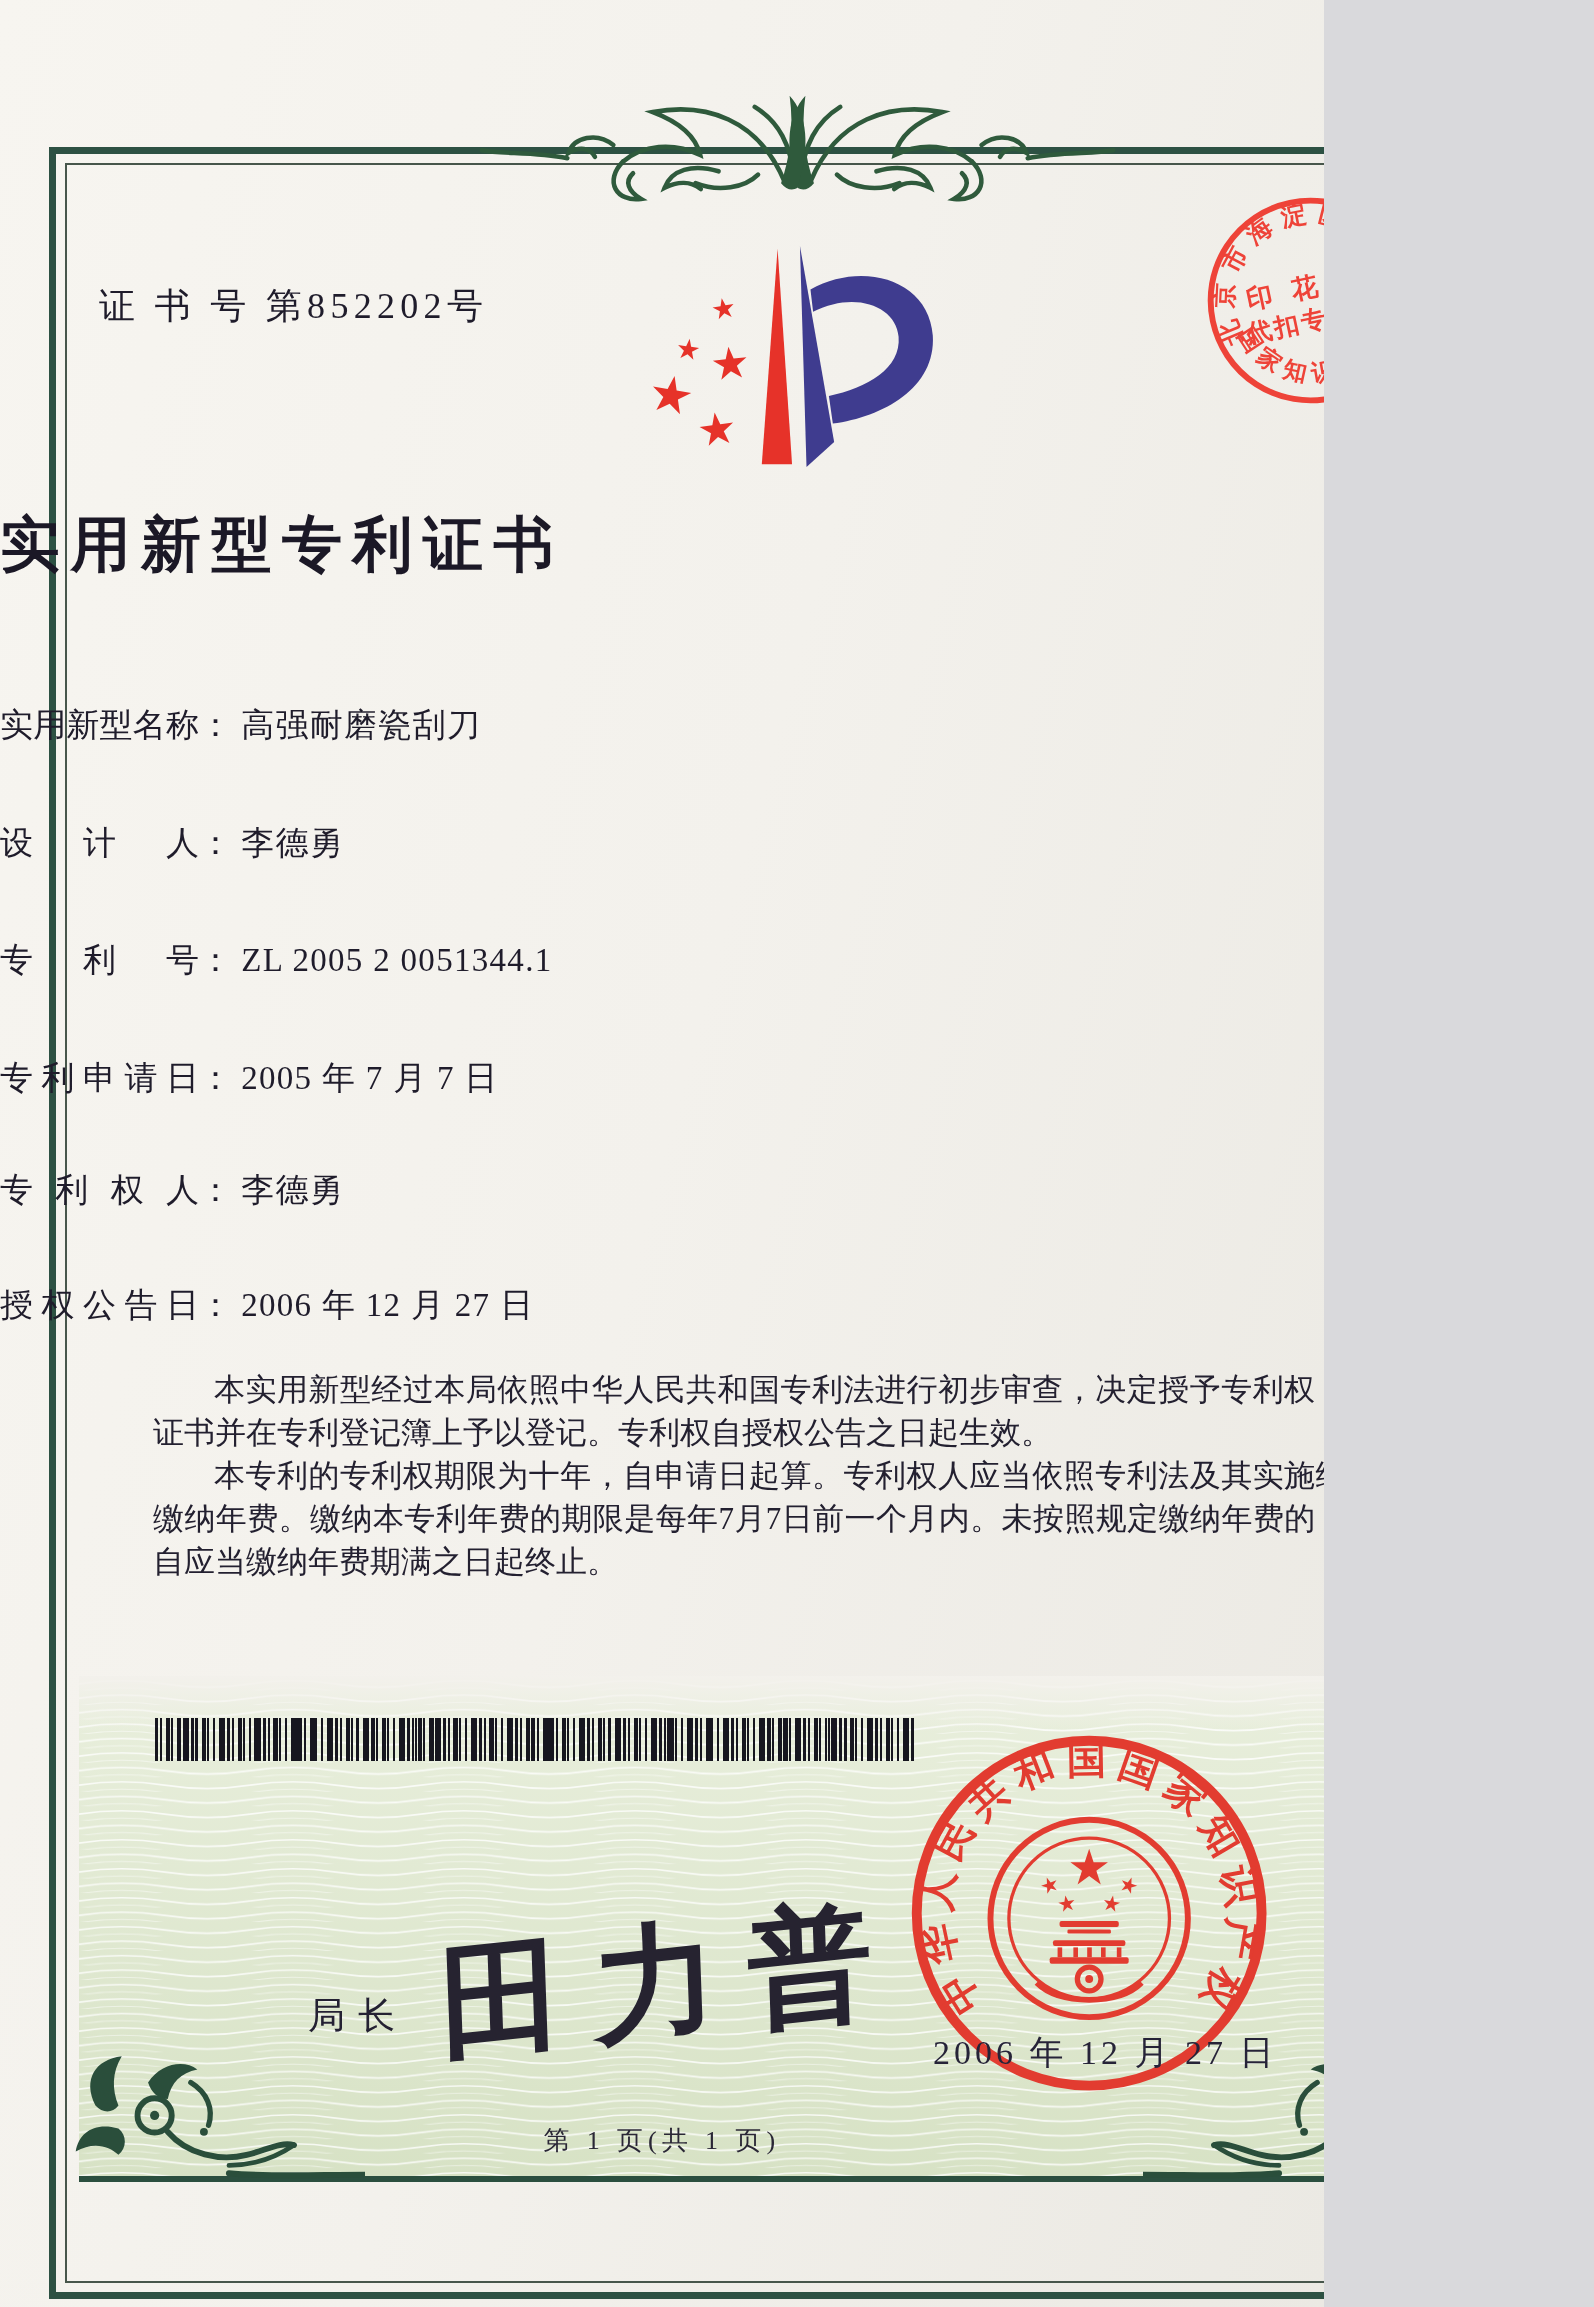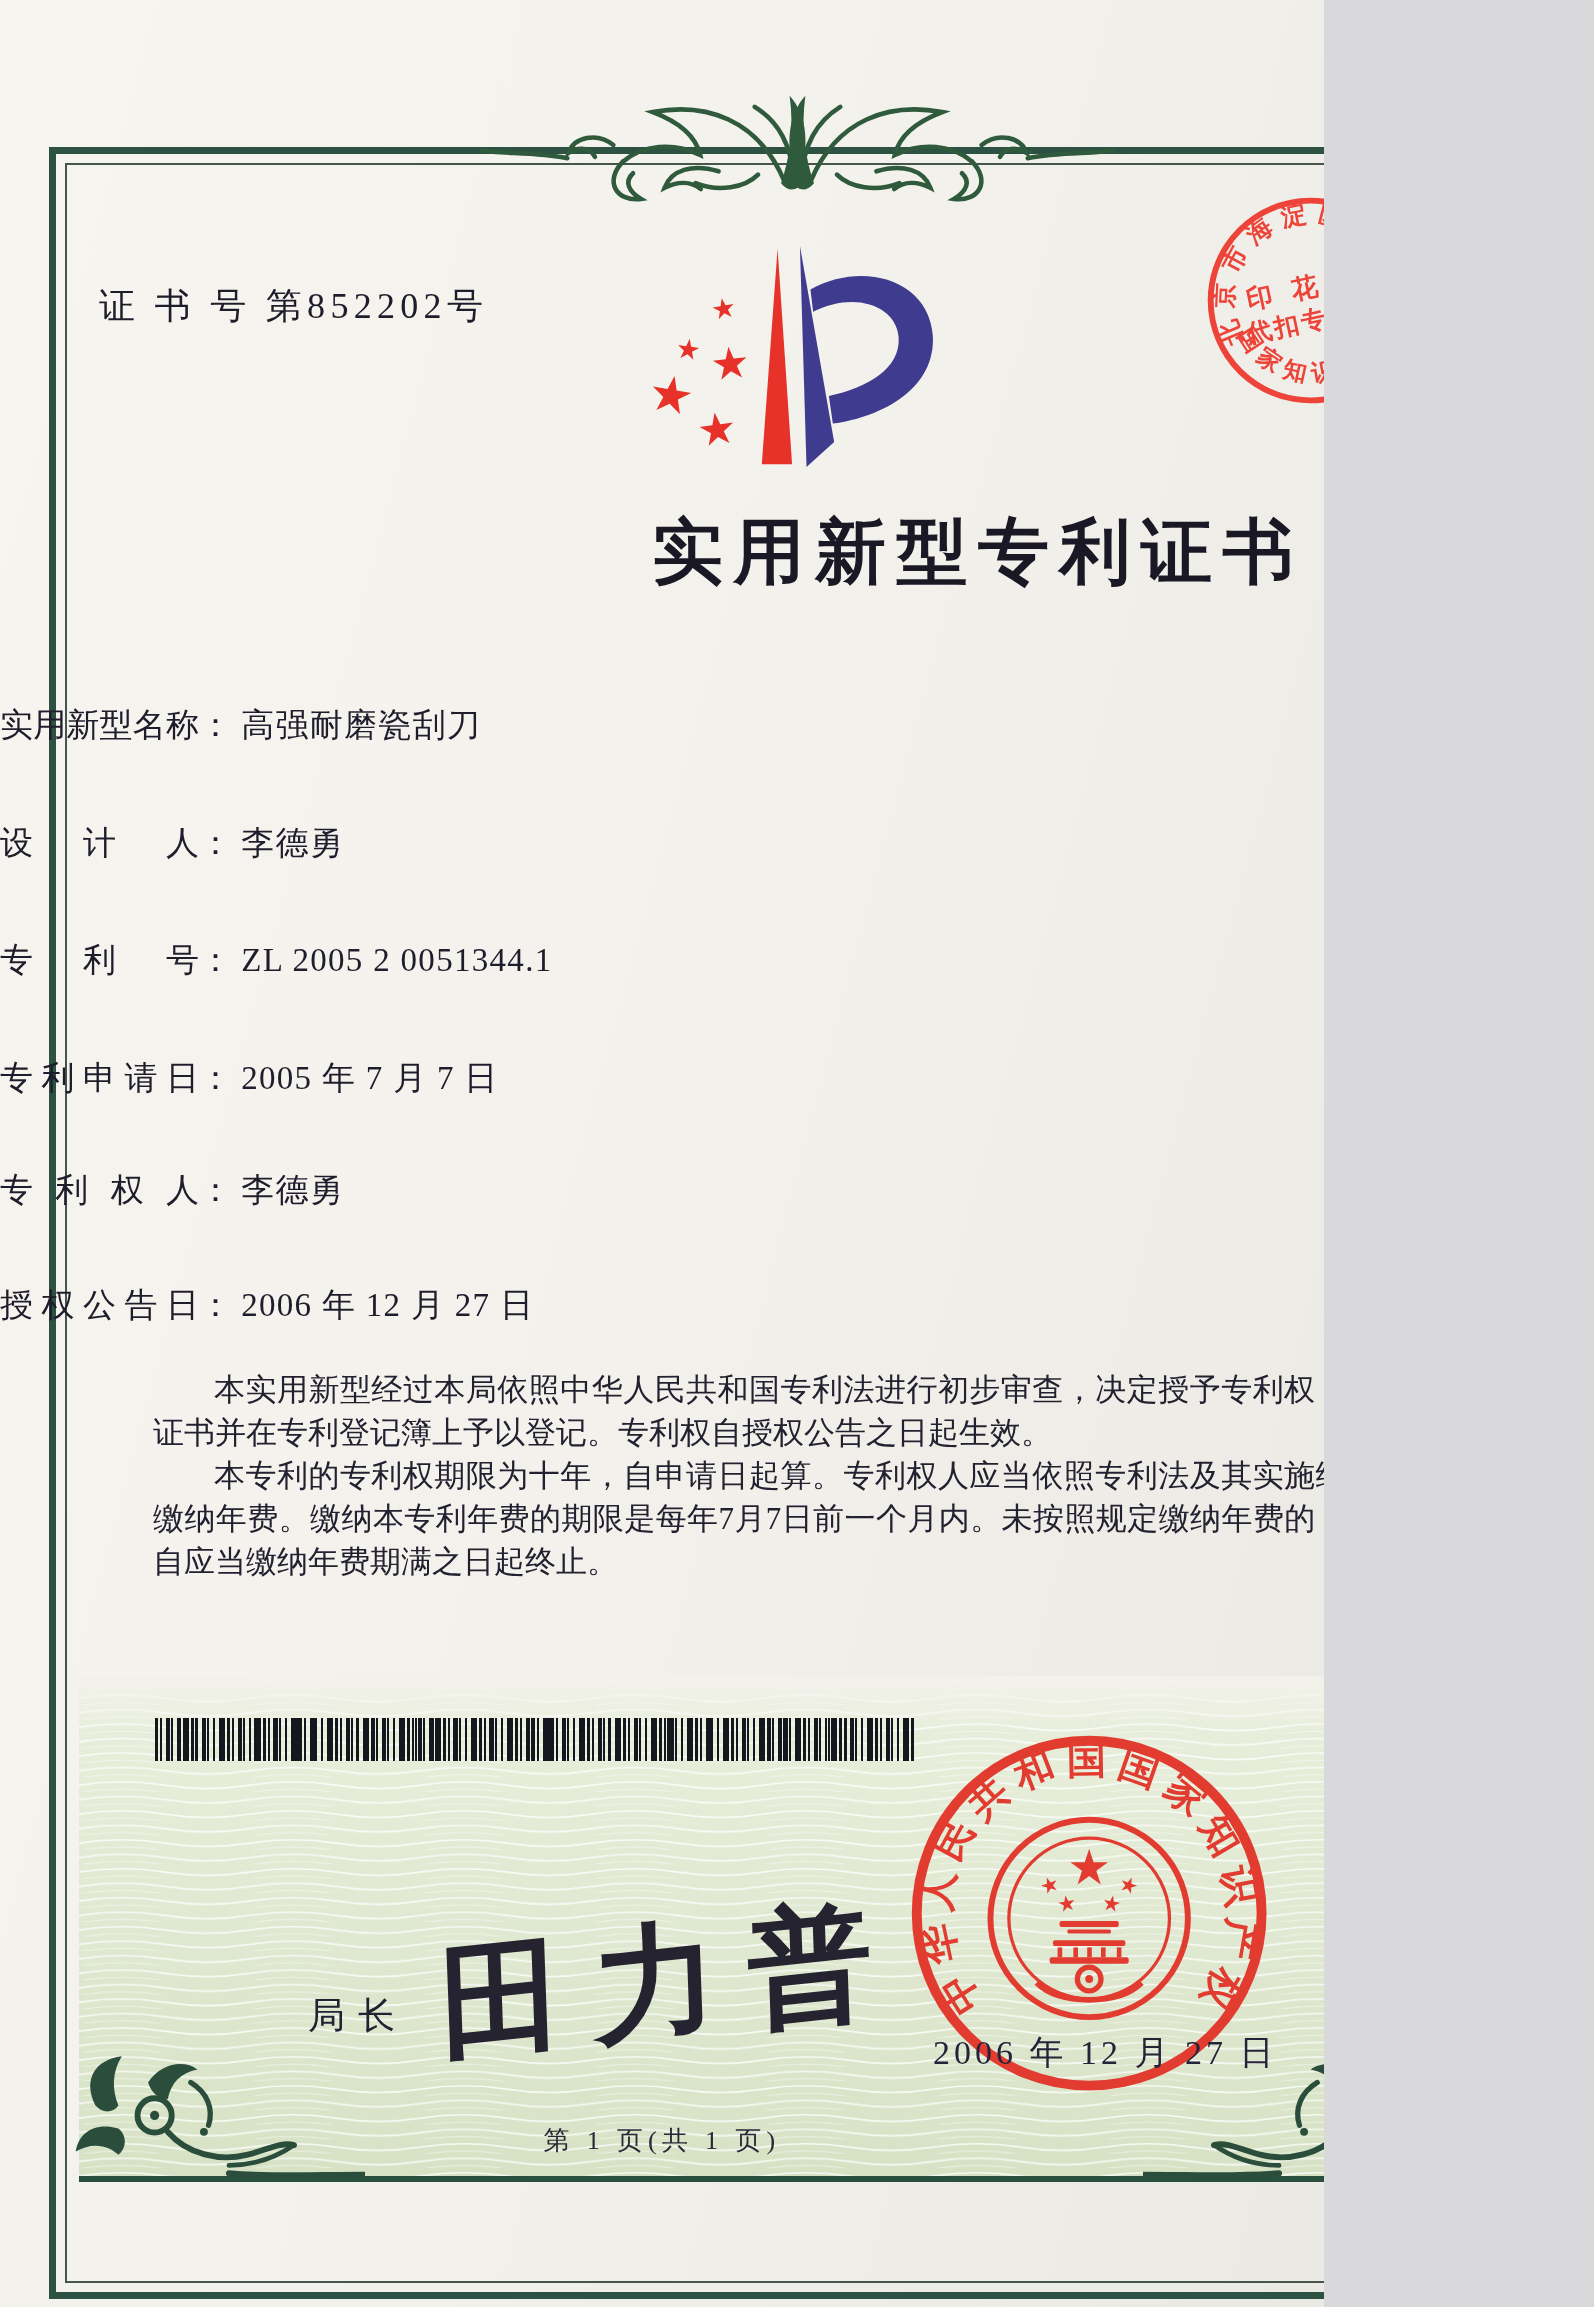--- a/index.html
+++ b/index.html
@@ -18,22 +18,22 @@
   .frame{
     position:absolute;left:49px;top:147px;width:1392px;height:2138px;
     border:7.2px solid #2d5143;
   }
   .frame-inner{
     position:absolute;left:9.2px;top:9.2px;right:9.2px;bottom:9.2px;
     border:2.6px solid #47564b;
   }
   .topbar-text{position:absolute;left:99px;top:282px;font-size:36px;letter-spacing:5.3px;color:#1f1c2b;}
   .title{
-    position:absolute;left:0;right:20px;top:505px;text-align:right;
-    font-size:71px;font-weight:bold;letter-spacing:10.5px;color:#1b1826;
+    position:absolute;left:0;right:20px;top:505px;text-align:left;
+    font-size:60px;font-weight:bold;letter-spacing:10.5px;color:#1b1826;
   }
   .frow{position:absolute;left:0;font-size:33px;color:#1f1c2b;white-space:nowrap;}
   .frow .jlabel{display:inline-block;width:199px;text-align:justify;text-align-last:justify;vertical-align:bottom;}
   .frow .colon{display:inline;}
   .frow .fval{margin-left:9.2px;letter-spacing:1.3px;}
   .r0{top:703px;} .r1{top:821px;} .r2{top:938px;} .r3{top:1056px;} .r4{top:1168px;font-family:Liberation Serif, serif;} .r5{top:1283px;}
   
   .bodytext{
     position:absolute;left:153px;top:1368px;width:1288px;
     font-size:31px;line-height:43px;text-align:justify;color:#232030;

